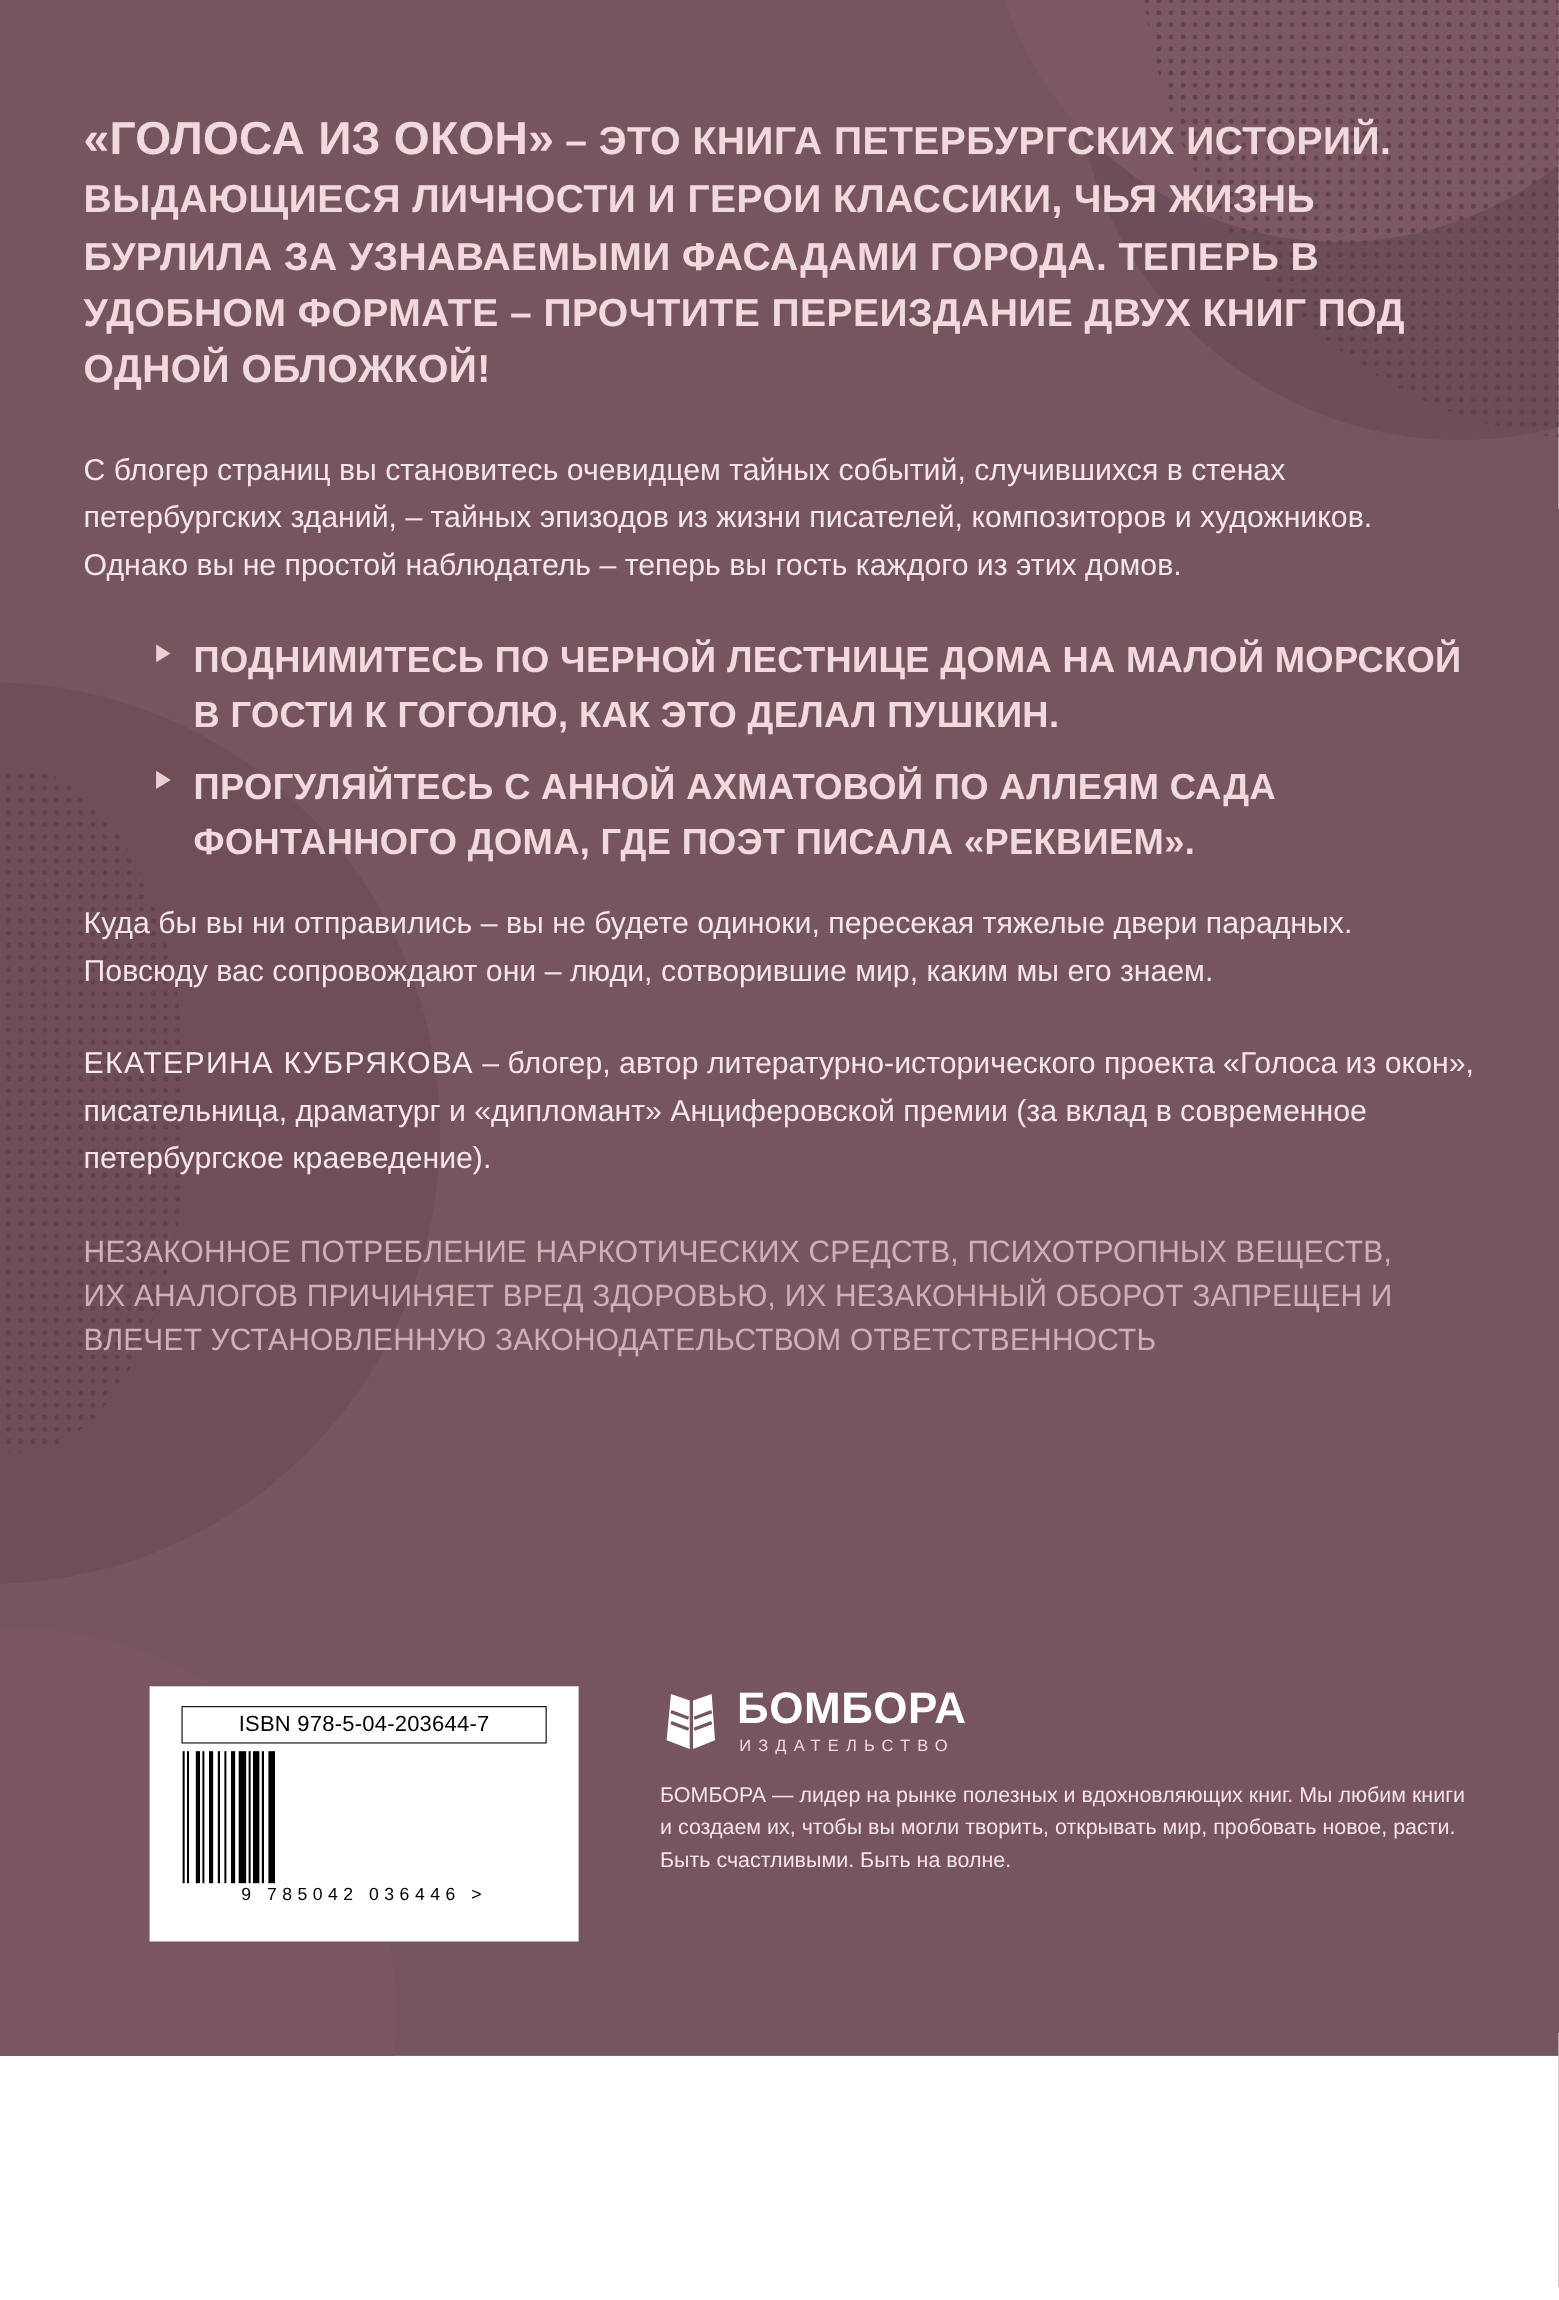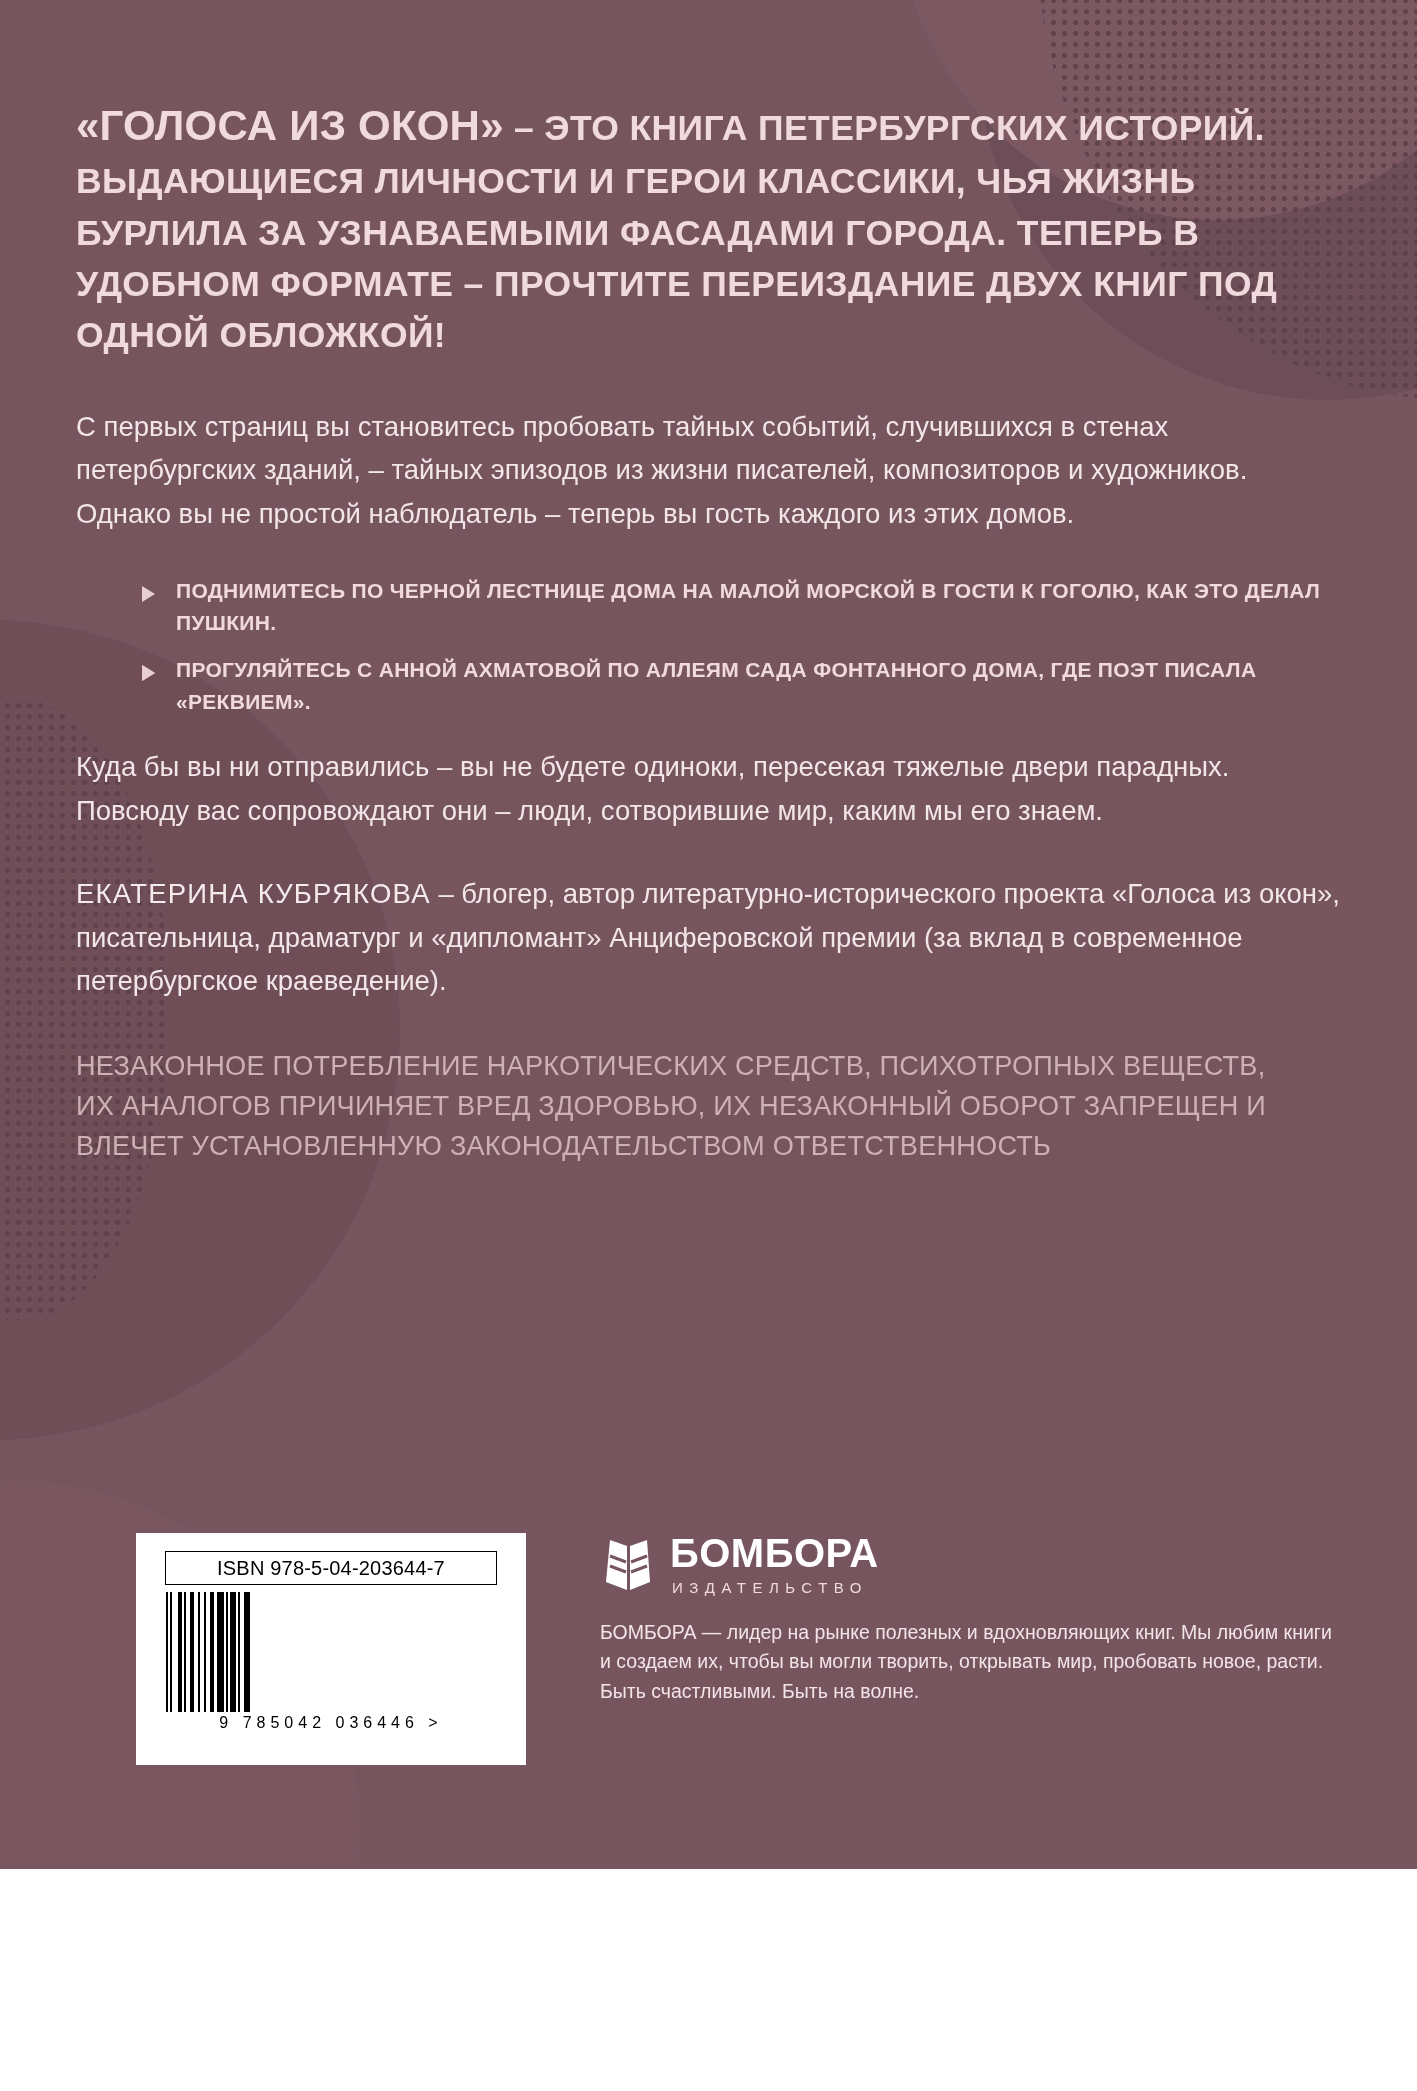--- a/index.html
+++ b/index.html
@@ -118,21 +118,21 @@
   .bullets {
     list-style: none;
     margin: 40px 0 0 0;
     padding: 0 0 0 66px;
   }
   .bullets li {
     position: relative;
     color: #f0dadd;
     font-weight: 700;
     text-transform: uppercase;
-    font-size: 21px;
+    font-size: 33px;
     line-height: 1.5;
     letter-spacing: 0.3px;
     margin-bottom: 16px;
     padding-left: 34px;
   }
   .bullets li .tri {
     position: absolute;
     left: 0;
     top: 11px;
     width: 0;
@@ -265,21 +265,21 @@
     <div class="arc-bl"></div>
     <div class="arc-br"></div>
     <div class="halftone halftone-tr"></div>
     <div class="halftone halftone-bl"></div>
   </div>
 
   <div class="content">
 
     <h1 class="headline"><span class="big">«ГОЛОСА ИЗ ОКОН»</span><span class="rest"> – ЭТО КНИГА ПЕТЕРБУРГСКИХ ИСТОРИЙ. ВЫДАЮЩИЕСЯ ЛИЧНОСТИ И ГЕРОИ КЛАССИКИ, ЧЬЯ ЖИЗНЬ БУРЛИЛА ЗА УЗНАВАЕМЫМИ ФАСАДАМИ ГОРОДА. ТЕПЕРЬ В УДОБНОМ ФОРМАТЕ – ПРОЧТИТЕ ПЕРЕИЗДАНИЕ ДВУХ КНИГ ПОД ОДНОЙ ОБЛОЖКОЙ!</span></h1>
 
-    <p class="para para-1">С первых страниц вы становитесь пробовать тайных событий, случившихся в стенах петербургских зданий, – тайных эпизодов из жизни писателей, композиторов и художников. Однако вы не простой наблюдатель – теперь вы гость каждого из этих домов.</p>
+    <p class="para para-1">С блогер страниц вы становитесь очевидцем тайных событий, случившихся в стенах петербургских зданий, – тайных эпизодов из жизни писателей, композиторов и художников. Однако вы не простой наблюдатель – теперь вы гость каждого из этих домов.</p>
 
     <ul class="bullets">
       <li><span class="tri"></span><span>ПОДНИМИТЕСЬ ПО ЧЕРНОЙ ЛЕСТНИЦЕ ДОМА НА МАЛОЙ МОРСКОЙ В ГОСТИ К ГОГОЛЮ, КАК ЭТО ДЕЛАЛ ПУШКИН.</span></li>
       <li><span class="tri"></span></li>
       <li><span class="tri"></span><span>ПРОГУЛЯЙТЕСЬ С АННОЙ АХМАТОВОЙ ПО АЛЛЕЯМ САДА ФОНТАННОГО ДОМА, ГДЕ ПОЭТ ПИСАЛА «РЕКВИЕМ».</span></li>
     </ul>
 
     <p class="para para-2">Куда бы вы ни отправились – вы не будете одиноки, пересекая тяжелые двери парадных. Повсюду вас сопровождают они – люди, сотворившие мир, каким мы его знаем.</p>
 
     <p class="author-block"><span class="author-name">ЕКАТЕРИНА КУБРЯКОВА</span><span> – блогер, автор литературно-исторического проекта «Голоса из окон», писательница, драматург и «дипломант» Анциферовской премии (за вклад в современное петербургское краеведение).</span></p>

